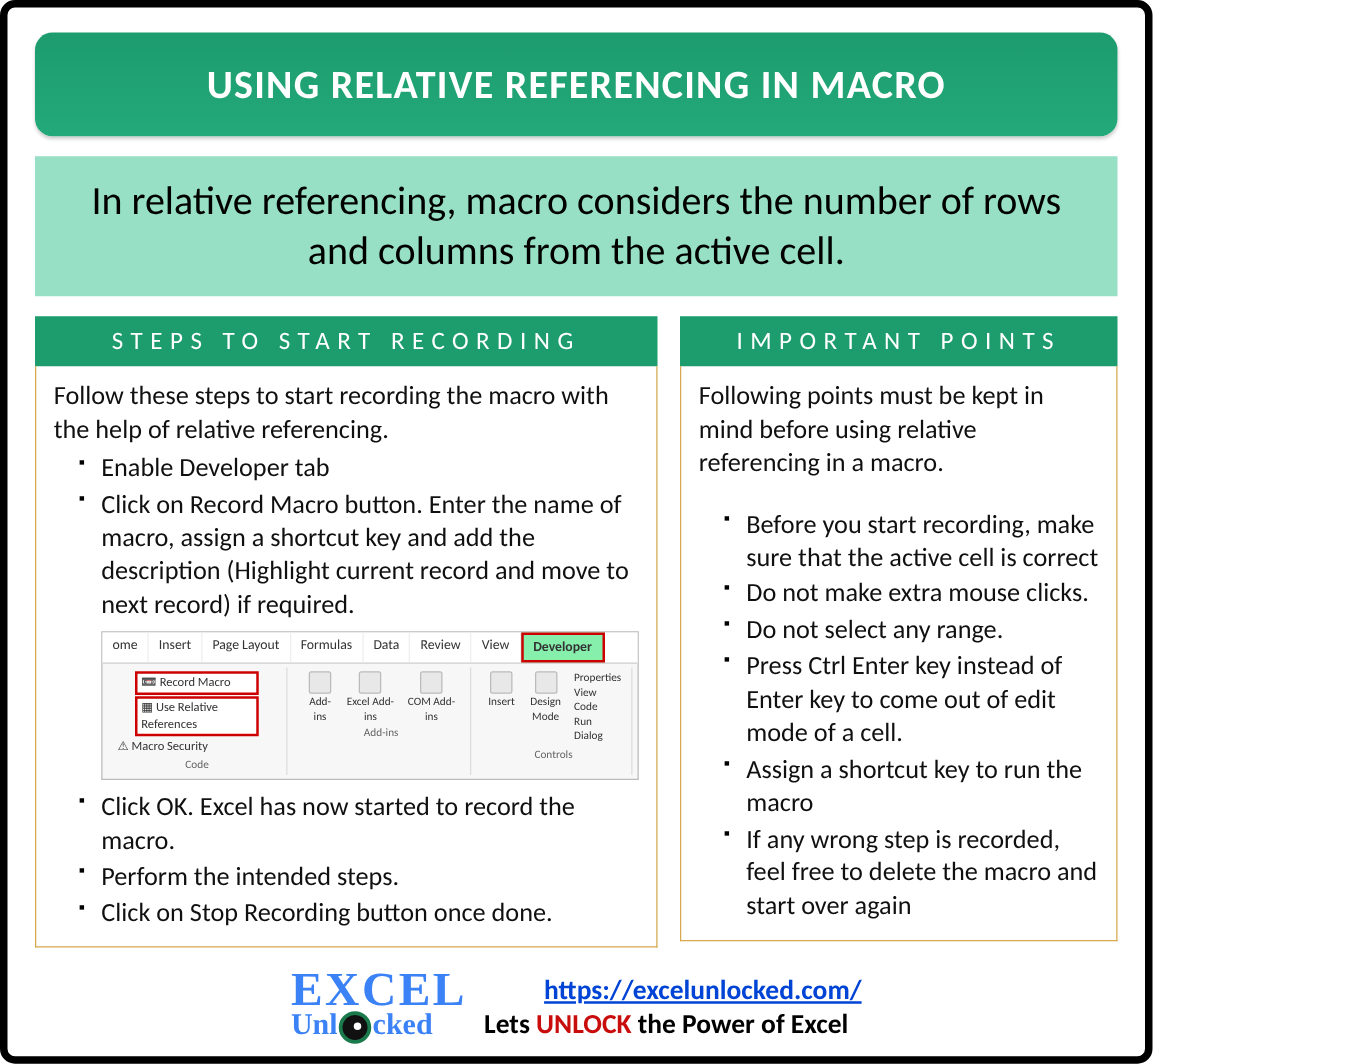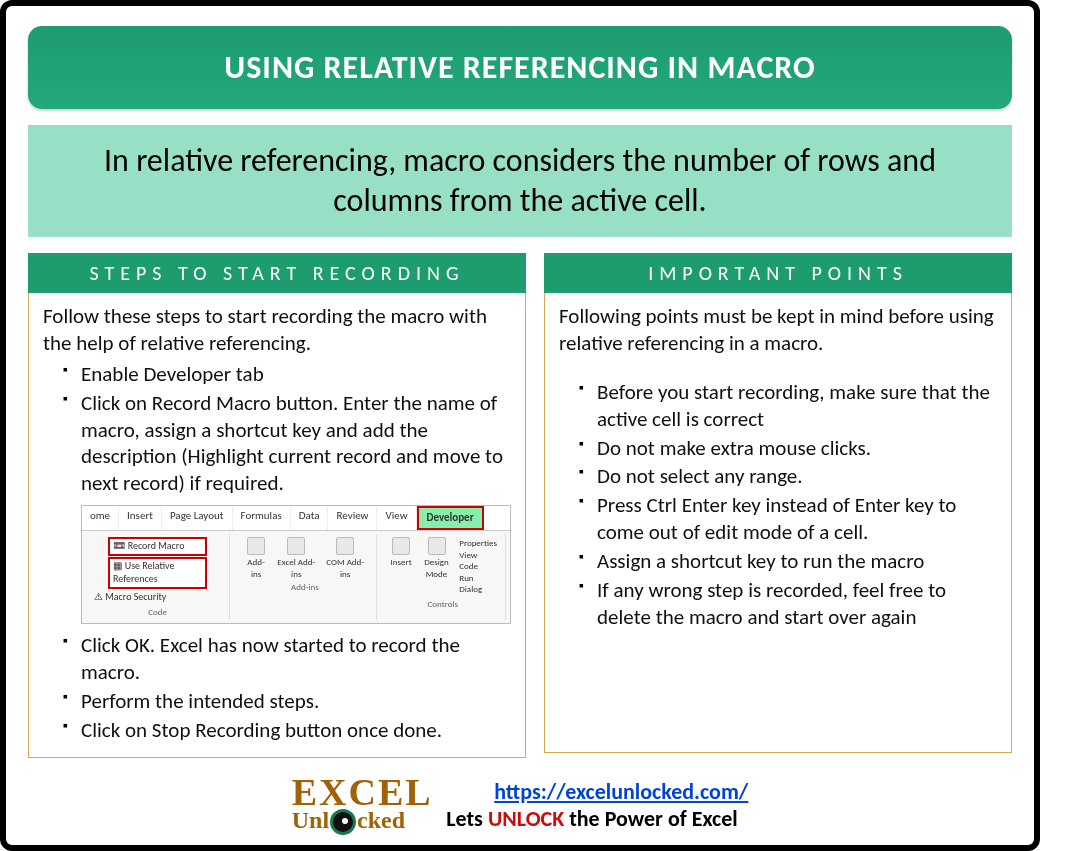--- a/index.html
+++ b/index.html
@@ -5,21 +5,21 @@
   * { box-sizing: border-box; margin: 0; padding: 0; }
   body {
     background: #fff;
     font-family: Calibri, Arial, sans-serif;
     width: 1083px;
     height: 851px;
   }
   .outer-frame {
     border: 6px solid #000;
     border-radius: 12px;
-    width: 1040px;
+    width: 922px;
     height: 851px;
     padding: 20px 22px 0 22px;
     position: relative;
   }
   .title-banner {
     background: linear-gradient(to bottom, #1d9c6e, #23a97a);
     border-radius: 14px;
     padding: 22px 10px;
     text-align: center;
     color: #fff;
@@ -172,21 +172,21 @@
   }
   .footer-tagline {
     font-size: 22px;
     font-weight: bold;
     color: #000;
   }
   .unlock-red { color: #c90d0d; }
   .logo-wrap {
     font-family: "Times New Roman", serif;
     font-weight: bold;
-    color: #a16207;
+    color: #3b82f6;
     line-height: 0.9;
     text-align: left;
     position: relative;
   }
   .logo-top { font-size: 38px; letter-spacing: 2px; }
   .logo-bot { font-size: 24px; position: relative; }
   .logo-key {
     display: inline-block;
     width: 26px;
     height: 26px;

